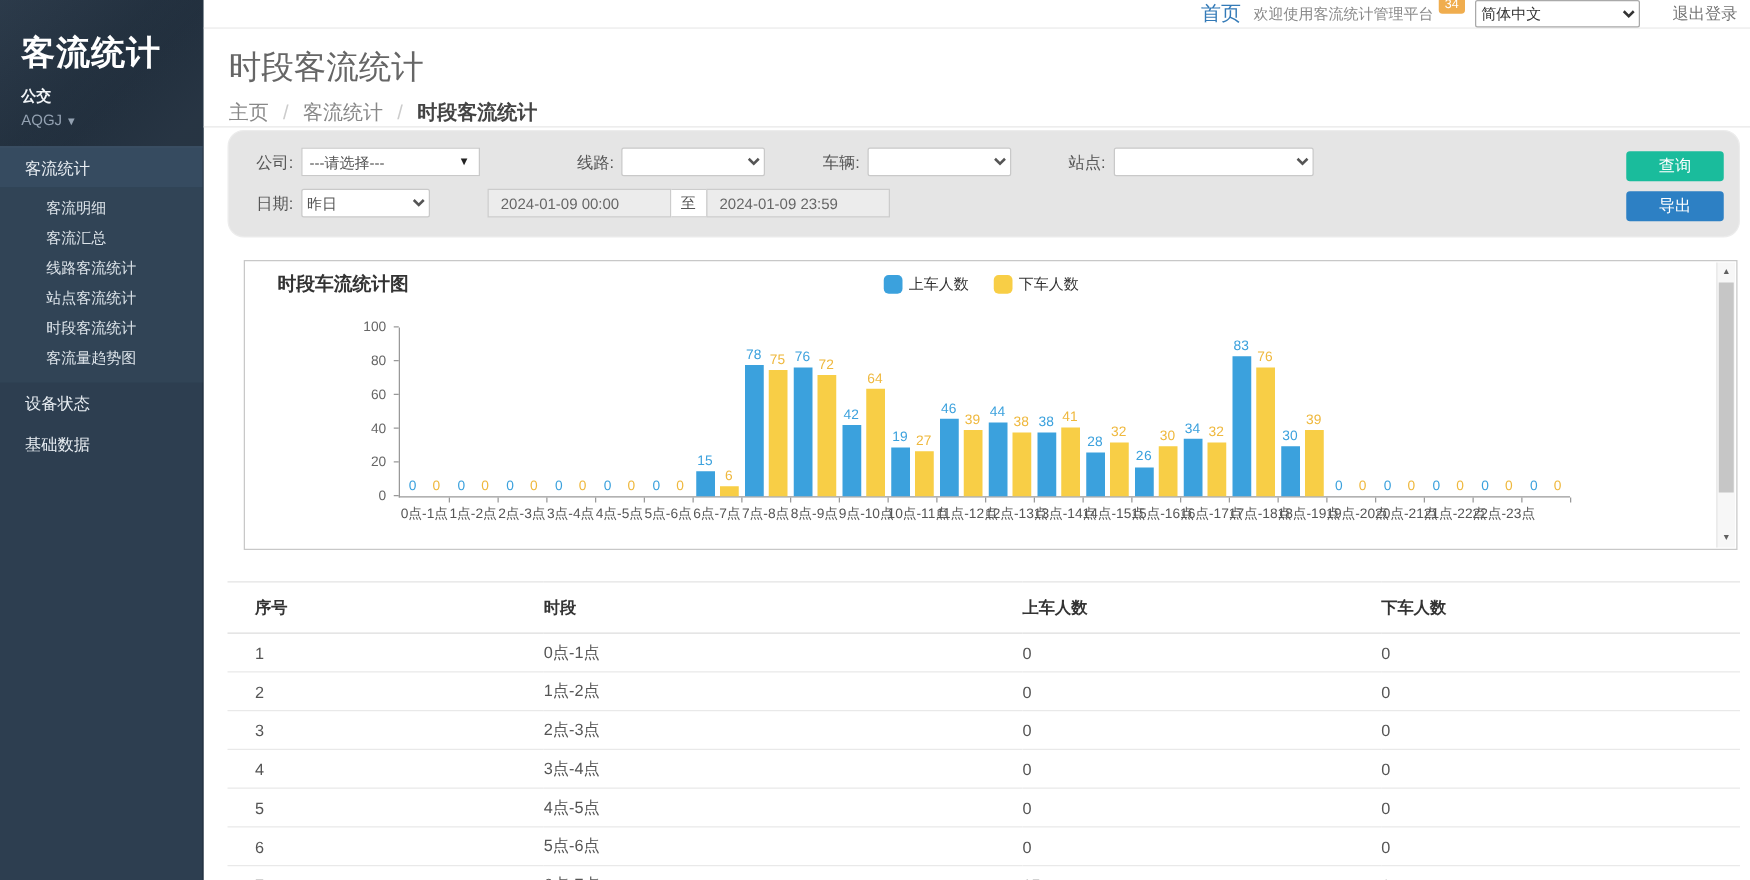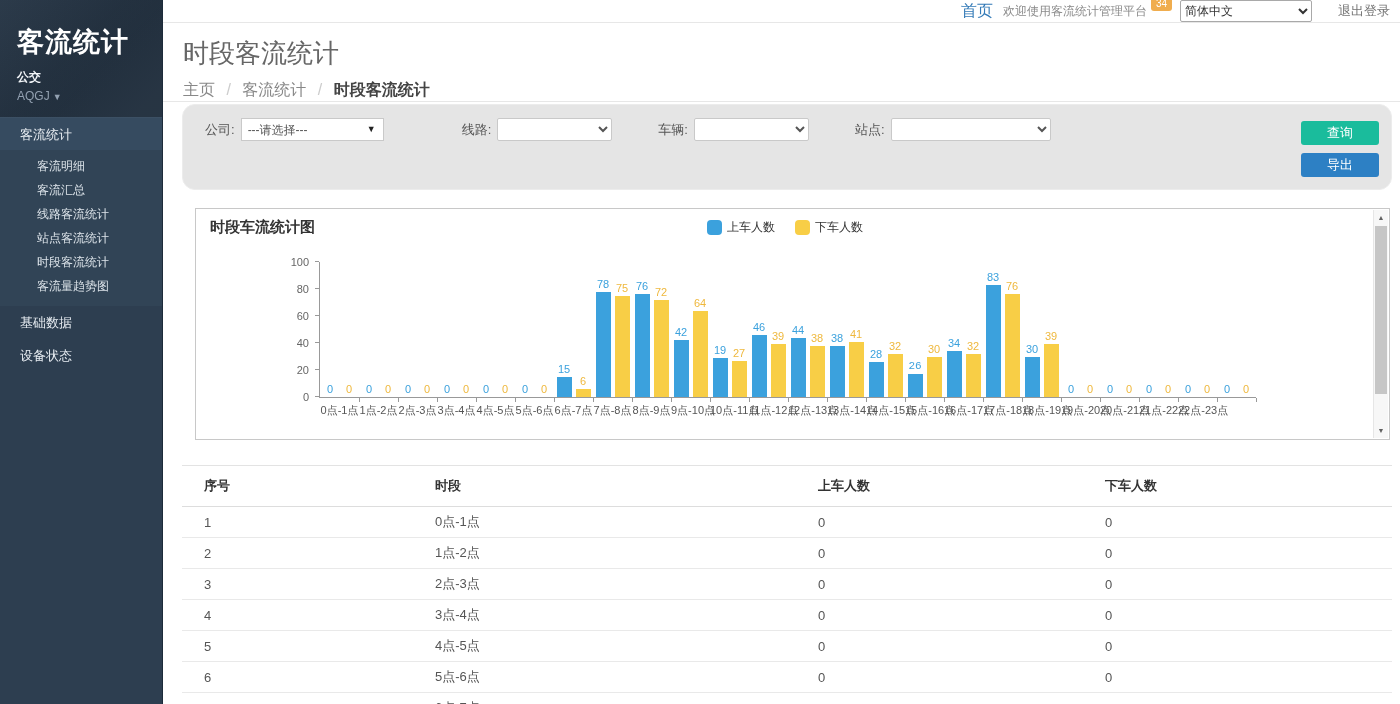--- a/index.html
+++ b/index.html
@@ -66,21 +66,21 @@
   .date-sep { height:23px; width:28px; background:#fff; border-top:1px solid #ccc;
     border-bottom:1px solid #ccc; text-align:center; font-size:12px; color:#555; line-height:21px; }
   .btn { position:absolute; right:12px; width:78px; height:24px; border:none; border-radius:3px;
     color:#fff; font-size:13px; cursor:pointer; }
   .btn-query { top:16px; background:#1abc9c; }
   .btn-export { top:48px; background:#2d80c4; }
 
   
   .chart-panel { position:relative; margin:18px 0 0 13px; width:1195px; height:232px;
     background:#fff; border:1px solid #c8c8c8; }
-  .chart-title { position:absolute; left:14px; top:9px; font-size:15px; font-weight:bold; color:#333; }
+  .chart-title { position:absolute; left:26px; top:9px; font-size:15px; font-weight:bold; color:#333; }
   .chart-legend { position:absolute; top:10px; left:0; right:15px; display:flex;
     justify-content:center; gap:20px; }
   .legend-item { display:flex; align-items:center; gap:5px; font-size:12px; color:#333; cursor:pointer; }
   .legend-swatch { width:15px; height:15px; border-radius:4px; }
 
   .chart-yaxis { position:absolute; left:70px; top:53px; width:53px; height:135px; }
   .ylab { position:absolute; right:10px; transform:translateY(50%); font-size:11px; color:#666; }
   .ytick { position:absolute; right:0; width:4px; height:1px; background:#999; }
 
   .chart-groups { position:absolute; left:123px; top:53px; display:flex;
@@ -130,22 +130,22 @@
     <nav>
         <div class="nav-parent expanded">客流统计</div>
         <div class="nav-sub">
           <div class="nav-sub-item">客流明细</div>
           <div class="nav-sub-item">客流汇总</div>
           <div class="nav-sub-item">线路客流统计</div>
           <div class="nav-sub-item">站点客流统计</div>
           <div class="nav-sub-item">时段客流统计</div>
           <div class="nav-sub-item">客流量趋势图</div>
         </div>
+        <div class="nav-parent">设备状态</div>
         <div class="nav-parent">基础数据</div>
-        <div class="nav-parent">设备状态</div>
       </nav>
   </aside>
 
   <div class="main">
 
     <header class="topbar">
       <a class="topbar-home">首页</a>
       <span class="topbar-welcome">欢迎使用客流统计管理平台</span>
       <span class="topbar-badge">34</span>
       <select class="topbar-lang">
@@ -173,20 +173,29 @@
           <div class="fake-select">
             <span>---请选择---</span>
             <span class="arrow">▼</span>
           </div>
           <span class="f-label">线路:</span>
           <select class="f-sel w115"></select>
           <span class="f-label">车辆:</span>
           <select class="f-sel w115"></select>
           <span class="f-label">站点:</span>
           <select class="f-sel w160"></select>
+        </div>
+        <div class="filter-row r2">
+          <span class="f-label">日期:</span>
+          <select class="f-sel w103">
+            <option>昨日</option>
+          </select>
+          <div class="date-box">2024-01-09 00:00</div>
+          <div class="date-sep">至</div>
+          <div class="date-box">2024-01-09 23:59</div>
         </div>
         <button class="btn btn-query">查询</button>
         <button class="btn btn-export">导出</button>
       </div>
 
       <div class="chart-panel">
         <div class="chart-title">时段车流统计图</div>
         <div class="chart-legend">
           <div class="legend-item">
             <span class="legend-swatch" style="background:#3ba1dd;"></span>

